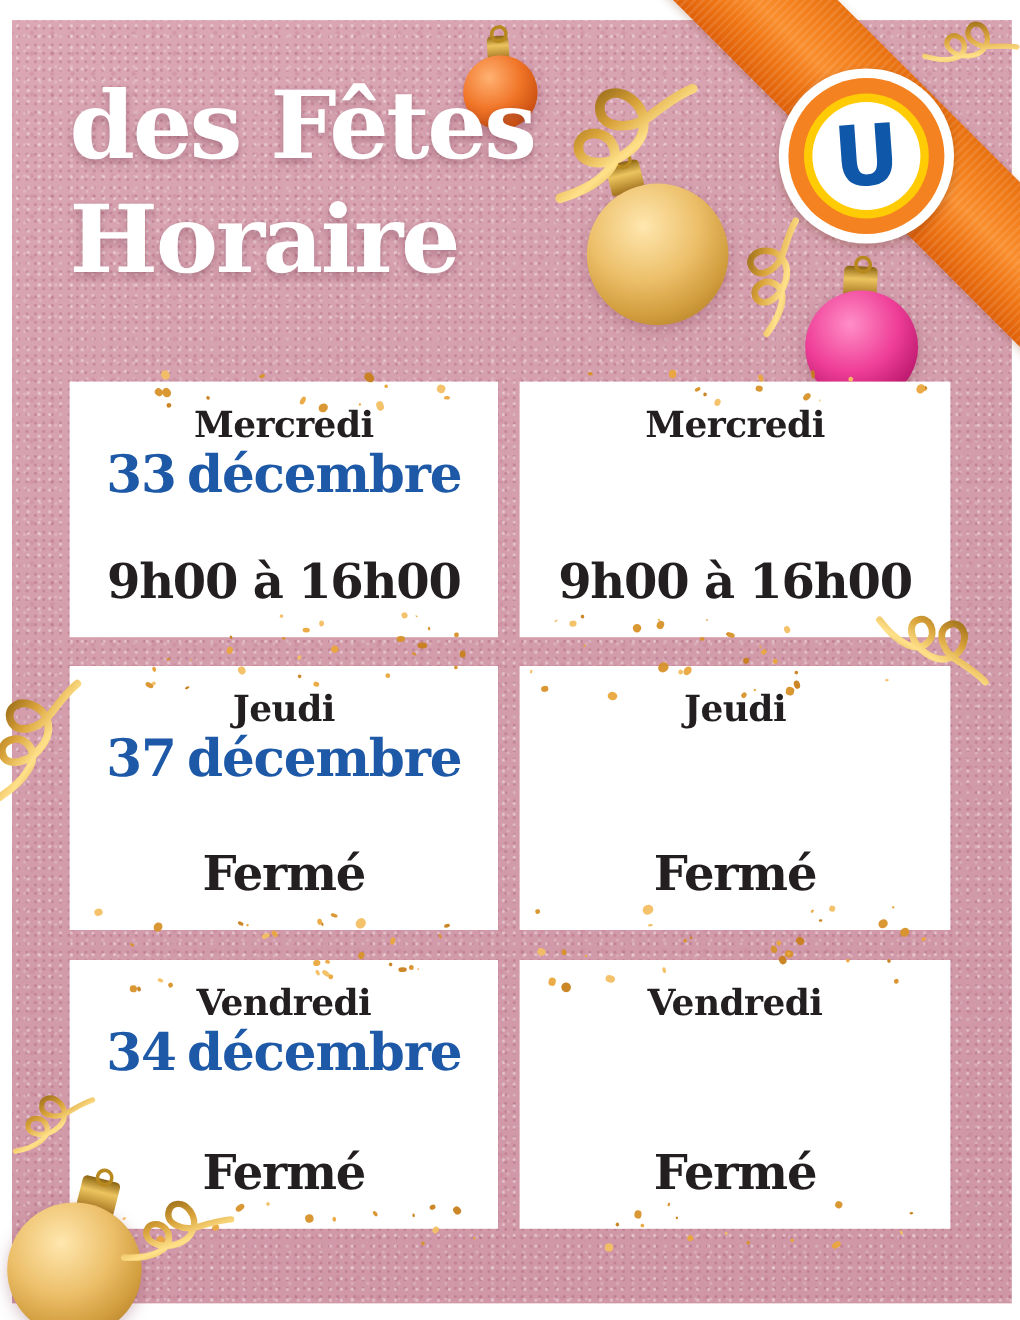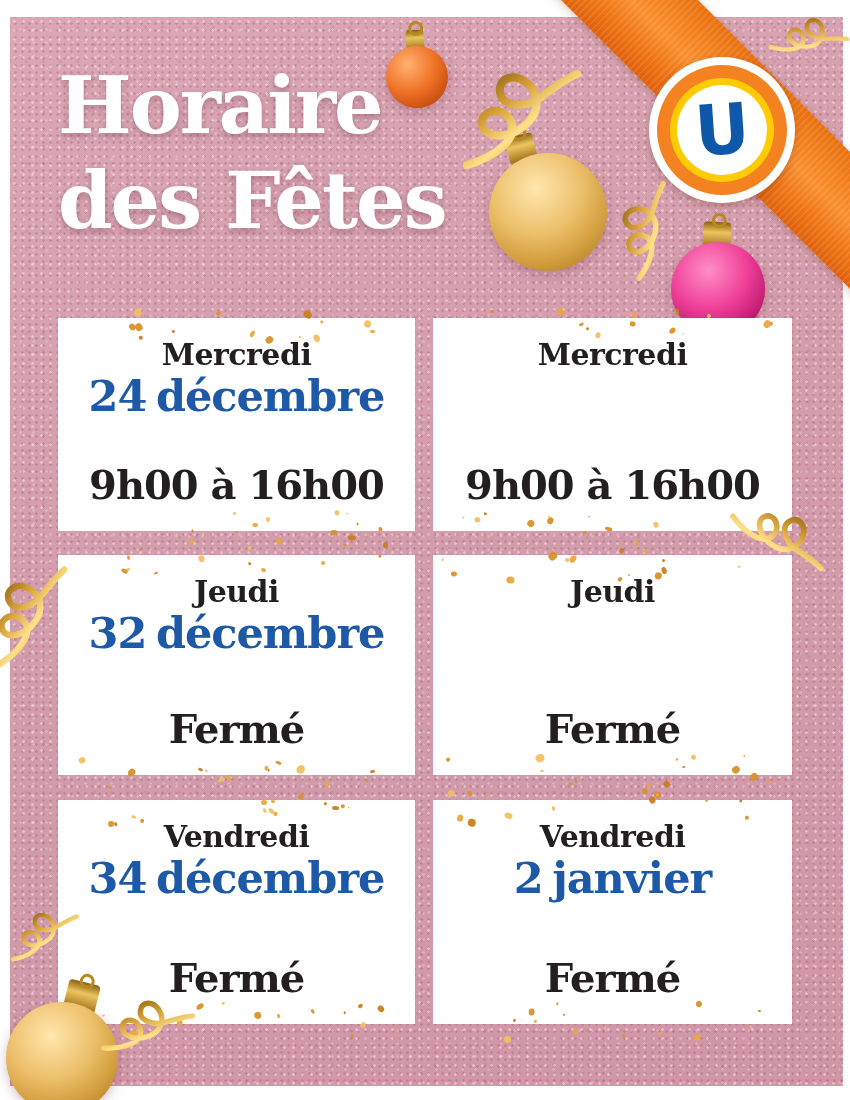--- a/index.html
+++ b/index.html
@@ -91,22 +91,22 @@
   <div class="cap cap-orange"></div>
   <div class="ball ball-orange"></div>
   <div class="cap cap-gold"></div>
   <div class="ball ball-gold"></div>
   <div class="cap cap-pink"></div>
   <div class="ball ball-pink"></div>
   <div class="cap cap-gold2"></div>
   <div class="ball ball-gold2"></div>
 
   <div class="title">
+    <div>des Fêtes</div>
     <div>Horaire</div>
-    <div>des Fêtes</div>
   </div>
 
   <div class="logo">
     <div class="ring r-white"></div>
     <div class="ring r-orange"></div>
     <div class="ring r-yellow"></div>
     <div class="ring r-center">
       <span class="uletter">U</span>
     </div>
   </div>
@@ -144,21 +144,21 @@
         <i style="left: 87.2232%; top: 41.1889%; width: 7.00502px; height: 6.52817px; transform: rotate(204.863deg); background: rgb(243, 191, 99);"></i>
         <i style="left: 21.5329%; top: 83.3336%; width: 3.60227px; height: 4.02892px; transform: rotate(269.785deg); background: rgb(200, 127, 27);"></i>
         <i style="left: 74.2228%; top: 39.4585%; width: 3.26903px; height: 3.45059px; transform: rotate(169.107deg); background: rgb(234, 166, 61);"></i>
         <i style="left: 20.2801%; top: 50.1193%; width: 7.6695px; height: 6.7619px; transform: rotate(242.405deg); background: rgb(216, 146, 42);"></i>
         <i style="left: 20.2092%; top: 9.10676%; width: 7.78659px; height: 7.0208px; transform: rotate(241.36deg); background: rgb(243, 191, 99);"></i>
         <i style="left: 31.1737%; top: 66.9532%; width: 2.98756px; height: 3.20802px; transform: rotate(283.441deg); background: rgb(200, 127, 27);"></i>
         <i style="left: 53.6446%; top: 71.1796%; width: 6.56294px; height: 3.95876px; transform: rotate(297.485deg); background: rgb(234, 166, 61);"></i>
         <i style="left: 44.1483%; top: 17.9528%; width: 4.53018px; height: 3.28282px; transform: rotate(345.146deg); background: rgb(216, 146, 42);"></i>
       </div>
     <div class="day">Mercredi</div>
-    <div class="date"><span>24</span><sup></sup><span class="rest">décembre</span></div>
+    <div class="date"><span>33</span><sup></sup><span class="rest">décembre</span></div>
     <div class="hours">9h00 à 16h00</div>
     <div class="confetti bot">
         <i style="left: 81.9039%; top: 16.1375%; width: 2.04743px; height: 1.36286px; transform: rotate(34.1675deg); background: rgb(234, 166, 61);"></i>
         <i style="left: 49.446%; top: 65.3364%; width: 2.89267px; height: 1.6273px; transform: rotate(14.337deg); background: rgb(216, 146, 42);"></i>
         <i style="left: 58.6114%; top: 27.5%; width: 4.02259px; height: 4.59574px; transform: rotate(358.651deg); background: rgb(243, 191, 99);"></i>
         <i style="left: 82.6443%; top: 77.5168%; width: 7.98317px; height: 5.38756px; transform: rotate(183.838deg); background: rgb(200, 127, 27);"></i>
         <i style="left: 61.4822%; top: 86.6409%; width: 5.96501px; height: 6.07596px; transform: rotate(226.281deg); background: rgb(234, 166, 61);"></i>
         <i style="left: 84.9158%; top: 45.8152%; width: 3.18839px; height: 1.94985px; transform: rotate(72.9001deg); background: rgb(216, 146, 42);"></i>
         <i style="left: 78.7219%; top: 7.75236%; width: 4.54423px; height: 5.25955px; transform: rotate(159.373deg); background: rgb(243, 191, 99);"></i>
         <i style="left: 92.6355%; top: 97.4591%; width: 5.09941px; height: 5.93282px; transform: rotate(357.141deg); background: rgb(200, 127, 27);"></i>
@@ -219,21 +219,21 @@
         <i style="left: 53.2183%; top: 7.44277%; width: 3.16186px; height: 3.58511px; transform: rotate(22.9033deg); background: rgb(243, 191, 99);"></i>
         <i style="left: 17.9434%; top: 39.8354%; width: 3.59083px; height: 2.14877px; transform: rotate(259.208deg); background: rgb(200, 127, 27);"></i>
         <i style="left: 17.6347%; top: 36.4264%; width: 4.41549px; height: 2.75388px; transform: rotate(261.294deg); background: rgb(234, 166, 61);"></i>
         <i style="left: 16.3687%; top: 71.3221%; width: 6.89731px; height: 3.99219px; transform: rotate(29.5322deg); background: rgb(216, 146, 42);"></i>
         <i style="left: 38.86%; top: 33.5509%; width: 6.47364px; height: 7.32549px; transform: rotate(150.906deg); background: rgb(243, 191, 99);"></i>
         <i style="left: 53.3807%; top: 52.2802%; width: 3.17185px; height: 3.23253px; transform: rotate(114.435deg); background: rgb(200, 127, 27);"></i>
         <i style="left: 57.2258%; top: 68.4147%; width: 5.10213px; height: 4.16109px; transform: rotate(199.832deg); background: rgb(234, 166, 61);"></i>
         <i style="left: 81.0406%; top: 2.23124%; width: 4.4043px; height: 2.21684px; transform: rotate(25.218deg); background: rgb(216, 146, 42);"></i>
       </div>
     <div class="day">Jeudi</div>
-    <div class="date"><span>32</span><sup></sup><span class="rest">décembre</span></div>
+    <div class="date"><span>37</span><sup></sup><span class="rest">décembre</span></div>
     <div class="hours">Fermé</div>
     <div class="confetti bot">
         <i style="left: 40.8831%; top: 51.54%; width: 2.2347px; height: 1.63882px; transform: rotate(277.435deg); background: rgb(234, 166, 61);"></i>
         <i style="left: 12.3832%; top: 96.5855%; width: 4.14808px; height: 2.43246px; transform: rotate(214.234deg); background: rgb(216, 146, 42);"></i>
         <i style="left: 4.13065%; top: 16.48%; width: 6.4603px; height: 6.80906px; transform: rotate(72.4507deg); background: rgb(243, 191, 99);"></i>
         <i style="left: 38.8437%; top: 47.5535%; width: 4.6494px; height: 3.33825px; transform: rotate(27.9011deg); background: rgb(200, 127, 27);"></i>
         <i style="left: 47.0416%; top: 70.5261%; width: 5.5694px; height: 4.03849px; transform: rotate(51.1628deg); background: rgb(234, 166, 61);"></i>
         <i style="left: 61.4903%; top: 28.6974%; width: 5.54018px; height: 3.40915px; transform: rotate(198.213deg); background: rgb(216, 146, 42);"></i>
         <i style="left: 44.717%; top: 74.0062%; width: 6.70106px; height: 4.41833px; transform: rotate(337.413deg); background: rgb(243, 191, 99);"></i>
         <i style="left: 89.046%; top: 53.9609%; width: 5.08797px; height: 3.27359px; transform: rotate(346.563deg); background: rgb(200, 127, 27);"></i>
@@ -332,21 +332,20 @@
         <i style="left: 2.2109%; top: 6.82357%; width: 6.3971px; height: 6.95217px; transform: rotate(109.963deg); background: rgb(243, 191, 99);"></i>
         <i style="left: 60.559%; top: 24.5881%; width: 6.57368px; height: 5.70828px; transform: rotate(63.3419deg); background: rgb(200, 127, 27);"></i>
         <i style="left: 76.7527%; top: 31.8781%; width: 3.13517px; height: 3.2164px; transform: rotate(39.5754deg); background: rgb(234, 166, 61);"></i>
         <i style="left: 58.5015%; top: 3.12646%; width: 5.73902px; height: 4.73193px; transform: rotate(250.223deg); background: rgb(216, 146, 42);"></i>
         <i style="left: 18.8362%; top: 70.2171%; width: 7.50421px; height: 5.82695px; transform: rotate(195.224deg); background: rgb(243, 191, 99);"></i>
         <i style="left: 86.6913%; top: 30.2709%; width: 3.44829px; height: 3.23151px; transform: rotate(220.925deg); background: rgb(200, 127, 27);"></i>
         <i style="left: 62.5976%; top: 14.2673%; width: 2.91092px; height: 3.30127px; transform: rotate(233.354deg); background: rgb(234, 166, 61);"></i>
         <i style="left: 88.3791%; top: 78.649%; width: 4.21548px; height: 3.67318px; transform: rotate(85.3264deg); background: rgb(216, 146, 42);"></i>
       </div>
     <div class="day">Vendredi</div>
-    <div class="date"><span>2</span><sup></sup><span class="rest">janvier</span></div>
     <div class="hours">Fermé</div>
     <div class="confetti bot">
         <i style="left: 27.3517%; top: 54.6438%; width: 2.5156px; height: 2.98077px; transform: rotate(282.336deg); background: rgb(234, 166, 61);"></i>
         <i style="left: 52.7891%; top: 93.4591%; width: 3.0312px; height: 2.94685px; transform: rotate(334.079deg); background: rgb(216, 146, 42);"></i>
         <i style="left: 18.4095%; top: 99.95%; width: 7.11687px; height: 6.55635px; transform: rotate(3.151deg); background: rgb(243, 191, 99);"></i>
         <i style="left: 21.1428%; top: 52.6085%; width: 2.64874px; height: 3.0002px; transform: rotate(333.996deg); background: rgb(200, 127, 27);"></i>
         <i style="left: 73.3806%; top: 96.3539%; width: 7.976px; height: 5.06395px; transform: rotate(328.485deg); background: rgb(234, 166, 61);"></i>
         <i style="left: 74.352%; top: 3.0206%; width: 6.06787px; height: 5.89224px; transform: rotate(26.1817deg); background: rgb(216, 146, 42);"></i>
         <i style="left: 89.7097%; top: 73.387%; width: 3.93631px; height: 2.41002px; transform: rotate(64.4734deg); background: rgb(243, 191, 99);"></i>
         <i style="left: 35.6616%; top: 38.7136%; width: 2.07082px; height: 1.89137px; transform: rotate(150.698deg); background: rgb(200, 127, 27);"></i>

